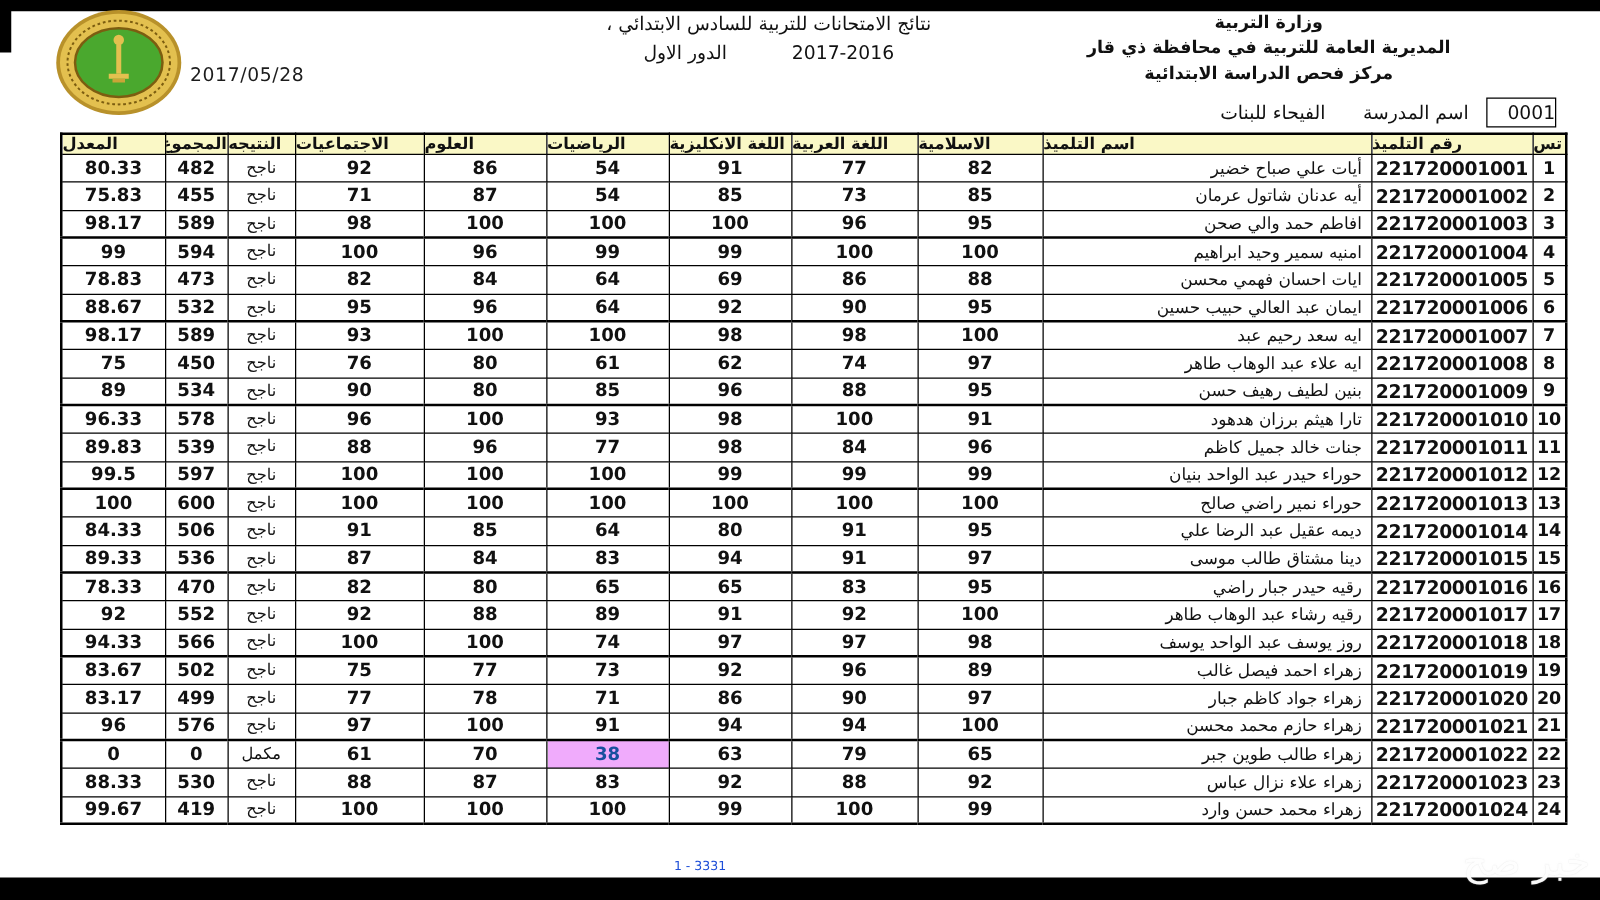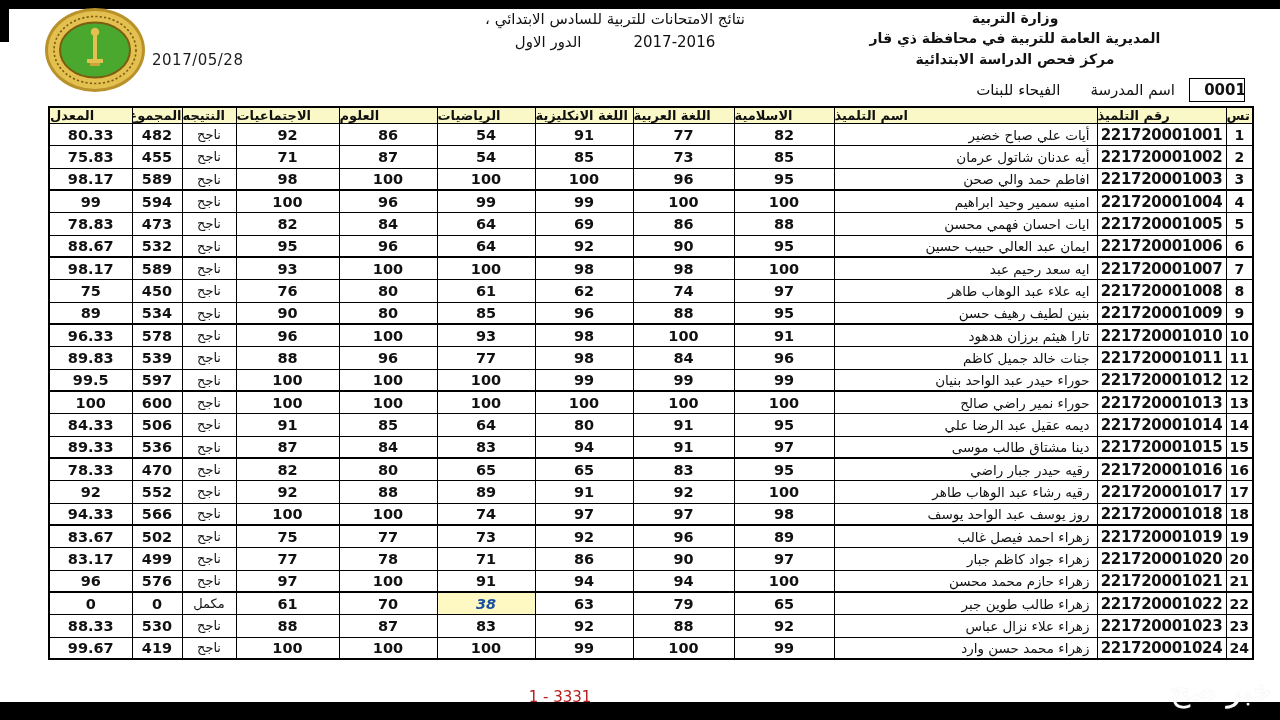--- a/index.html
+++ b/index.html
@@ -16,41 +16,41 @@
   .date { position:absolute; left:152px; top:51px; font-size:15px; color:#1c1c1c; letter-spacing:0.5px; }
 
   .title-block { position:absolute; left:430px; top:10px; width:370px; text-align:center; direction:rtl; color:#111; }
   .title-line1 { font-size:15px; }
   .title-line2 { margin-top:5px; display:flex; justify-content:center; gap:52px; direction:rtl; font-size:15px; }
   .years { direction:ltr; unicode-bidi:isolate; }
 
   .ministry-block { position:absolute; left:830px; top:8px; width:370px; text-align:center; direction:rtl; font-size:14px; color:#111; line-height:1.45;font-weight:bold; }
 
   .school-row { position:absolute; top:78px; right:35px; display:flex; direction:rtl; align-items:center; gap:14px; font-size:15px; color:#111; }
-  .school-code { width:56px; height:24px; border:1.5px solid #000; display:flex; align-items:center; justify-content:center; font-size:15px; font-weight:bold; direction:ltr; background:#fff;padding-left:16px; }
+  .school-code { width:56px; height:24px; border:1.5px solid #000; display:flex; align-items:center; justify-content:center; font-size:15px; font-weight:normal; direction:ltr; background:#fff;padding-left:16px; }
   .school-name { margin-right:16px; }
 
   .results { position:absolute; left:48px; top:106px; border-collapse:collapse; table-layout:fixed; width:1204px; direction:rtl; border:2px solid #000; }
   .results th, .results td { border:1px solid #000; overflow:hidden; white-space:nowrap; padding:0; color:#111; }
   .results thead th { background:#faf8c6; font-size:13px; font-weight:bold; height:16px; text-align:left; }
   .results tbody tr { height:22.33px; }
   .results tbody tr:nth-child(3n) td { border-bottom-width:2px; }
 
   col.c-seq{width:27px} col.c-id{width:129px} col.c-name{width:263px}
   col.c-islamic{width:100px} col.c-arabic{width:101px} col.c-english{width:98px}
   col.c-math{width:98px} col.c-science{width:98px} col.c-social{width:103px}
   col.c-result{width:54px} col.c-total{width:50px} col.c-avg{width:83px}
 
   td.t-seq { font-weight:bold; font-size:14px; text-align:center; }
   td.t-id { font-weight:bold; font-size:15px; text-align:center; letter-spacing:-0.3px; direction:ltr;margin-left:48px; }
   td.t-name { font-size:13.5px; text-align:right; padding-right:7px; }
   td.t-score { font-weight:bold; font-size:14.5px; text-align:center; }
   td.t-result { font-size:13px; text-align:center; }
 
-  .page-number { position:absolute; left:505px; top:688px; width:110px; text-align:center; font-size:15px; color:#b91c1c; }
+  .page-number { position:absolute; left:505px; top:688px; width:110px; text-align:center; font-size:10px; color:#1d4ed8; }
 
   .watermark { position:absolute; right:8px; top:672px; font-size:31px; color:rgba(255,255,255,0.96); direction:rtl; font-weight:400; text-shadow:0 0 1px rgba(200,200,200,0.6); }
 </style>
 </head>
 <body>
 
 <div class="page">
 
   <div class="bar bar-top"></div>
   <div class="bar bar-left-notch"></div>
@@ -417,21 +417,21 @@
           <td class="t-score">576</td>
           <td class="t-score">96</td>
         </tr>
         <tr>
           <td class="t-seq">22</td>
           <td class="t-id">221720001022</td>
           <td class="t-name">زهراء طالب طوين جبر</td>
           <td class="t-score">65</td>
           <td class="t-score">79</td>
           <td class="t-score">63</td>
-          <td class="t-score" style="background: #fef9c3; color: rgb(24, 79, 158); font-style: italic;">38</td>
+          <td class="t-score" style="background: #f0abfc; color: rgb(24, 79, 158);">38</td>
           <td class="t-score">70</td>
           <td class="t-score">61</td>
           <td class="t-result">مكمل</td>
           <td class="t-score">0</td>
           <td class="t-score">0</td>
         </tr>
         <tr>
           <td class="t-seq">23</td>
           <td class="t-id">221720001023</td>
           <td class="t-name">زهراء علاء  نزال عباس</td>

